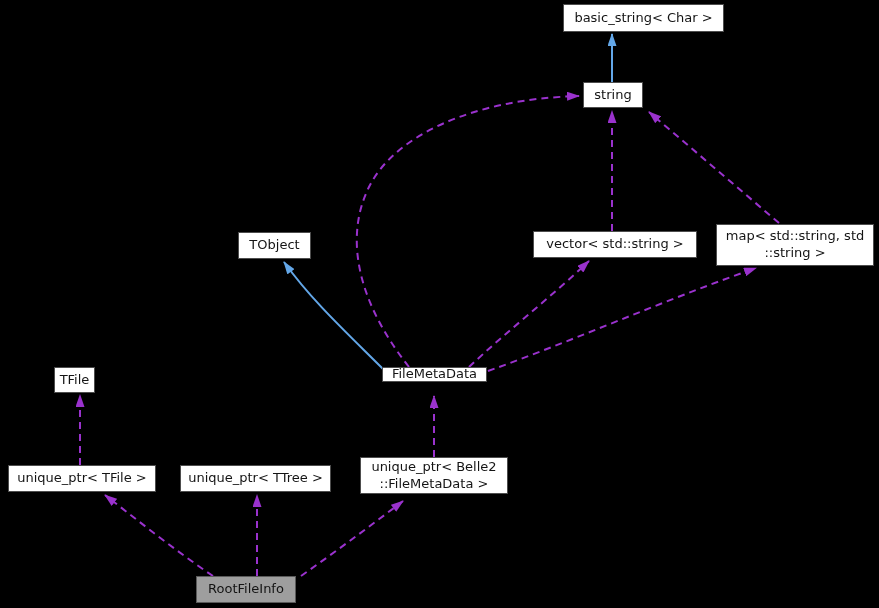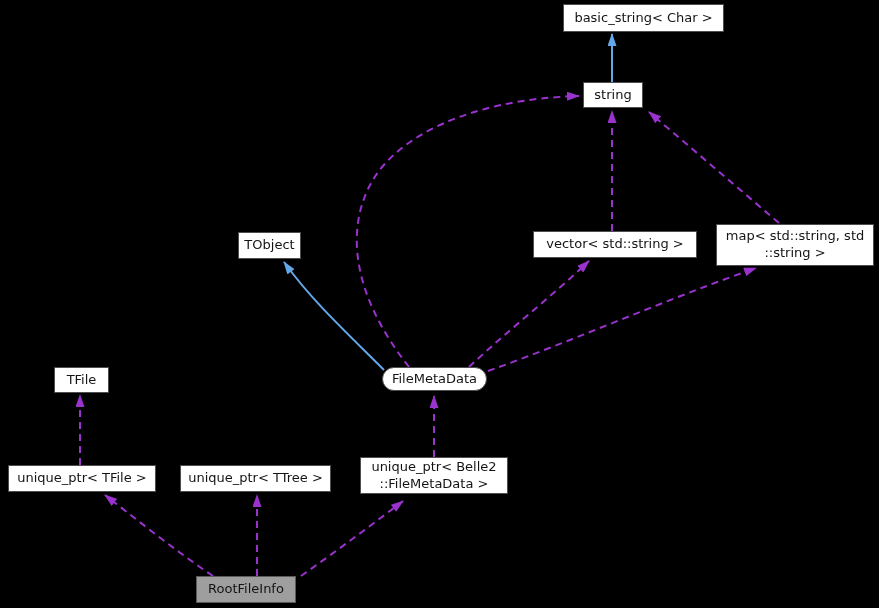--- a/index.html
+++ b/index.html
@@ -35,25 +35,25 @@
     align-items: center;
     justify-content: center;
     text-align: center;
     white-space: pre-line;
     padding: 0 4px;
   }
   .node.highlight { background: #9e9e9e; border-color: #5a5a5a; }
 
   #n-basic-string      { left: 563px; top: 4px;   width: 161px; height: 28px; }
   #n-string            { left: 583px; top: 82px;  width: 60px;  height: 26px; }
-  #n-tobject           { left: 238px; top: 232px; width: 63px;  height: 27px; }
+  #n-tobject           { left: 238px; top: 232px; width: 73px;  height: 27px; }
   #n-vector            { left: 533px; top: 231px; width: 164px; height: 27px; }
   #n-map               { left: 716px; top: 224px; width: 158px; height: 42px; }
-  #n-tfile             { left: 54px;  top: 367px; width: 55px;  height: 26px; }
-  #n-filemetadata      { left: 382px; top: 367px; width: 105px; height: 24px; border-radius: 13px; }
+  #n-tfile             { left: 54px;  top: 367px; width: 41px;  height: 26px; }
+  #n-filemetadata      { left: 382px; top: 367px; width: 105px; height: 15px; }
   #n-uptr-tfile        { left: 8px;   top: 465px; width: 148px; height: 27px; }
   #n-uptr-ttree        { left: 180px; top: 465px; width: 151px; height: 27px; }
   #n-uptr-filemetadata { left: 360px; top: 457px; width: 148px; height: 37px; }
   #n-rootfileinfo      { left: 196px; top: 576px; width: 100px; height: 27px; }
 </style>
 </head>
 <body>
 
 <div class="canvas">
 

